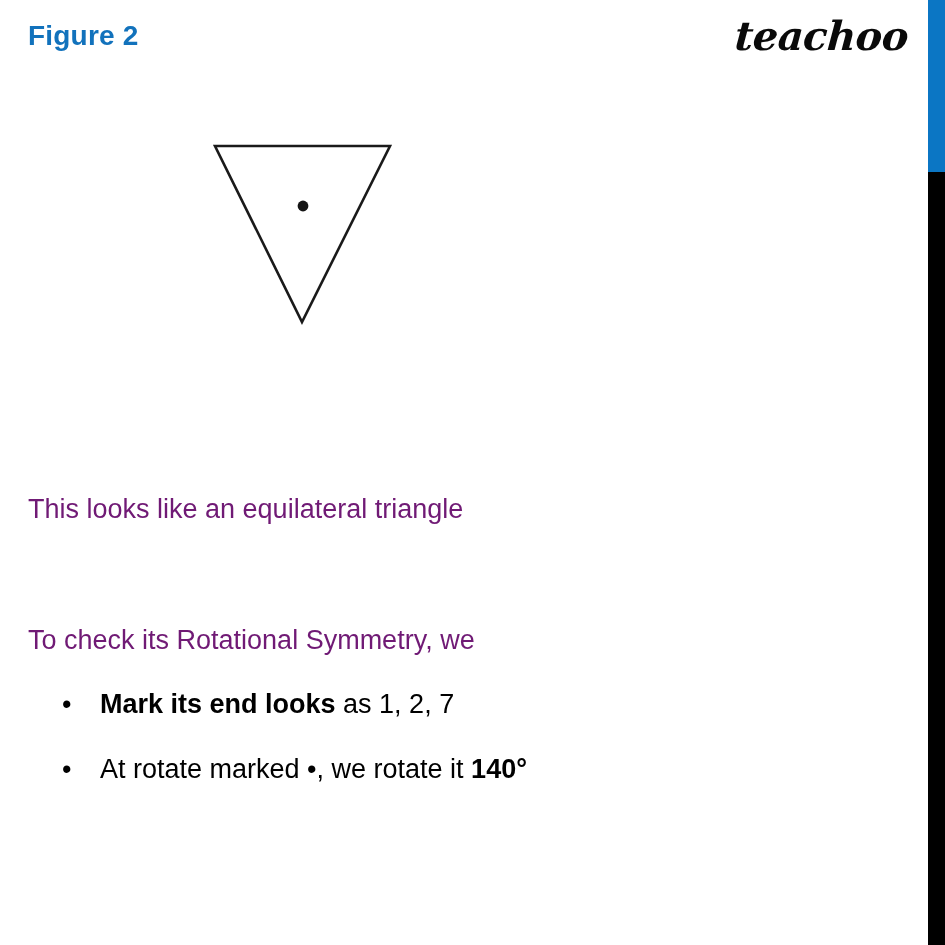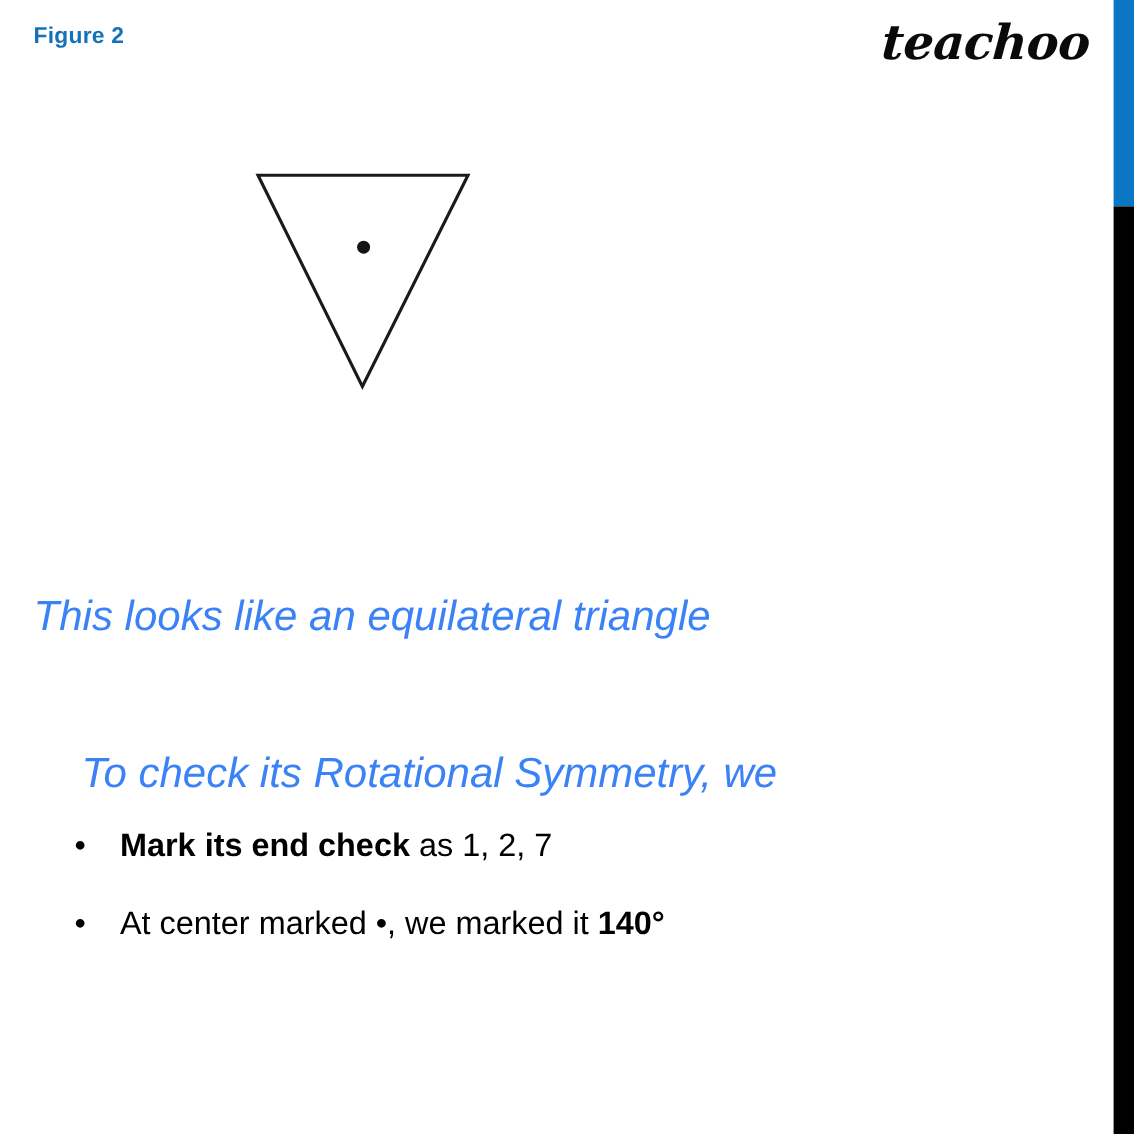--- a/index.html
+++ b/index.html
@@ -34,21 +34,21 @@
     width: 17px;
     height: 773px;
     background: #000000;
   }
 
   
   #figure-label {
     position: absolute;
     left: 28px;
     top: 20px;
-    font-size: 19px;
+    font-size: 28px;
     font-weight: bold;
     color: #1272BC;
     letter-spacing: 0.2px;
     white-space: nowrap;
   }
   #brand-logo {
     position: absolute;
     right: 37px;
     top: 12px;
     font-family: "DejaVu Serif", serif;
@@ -70,28 +70,27 @@
     height: 220px;
   }
   #figure-area svg {
     display: block;
   }
 
   
   .body-line {
     position: absolute;
     left: 28px;
-    font-size: 35px;
-    color: #3b82f6;
+    font-size: 27px;
+    color: #701a75;
     white-space: nowrap;
     line-height: 1.2;
-    font-style: italic;
   }
   #line-observation { top: 493px; }
-  #line-instruction { top: 624px; margin-left: 40px; }
+  #line-instruction { top: 624px; }
 
   .bullet-row {
     position: absolute;
     left: 62px;
     display: flex;
     align-items: baseline;
     font-size: 27px;
     color: #000000;
     white-space: nowrap;
     line-height: 1.2;
@@ -125,21 +124,21 @@
       <circle cx="113" cy="81" r="5.4" fill="#141414"></circle>
     </svg>
   </div>
 
   <div id="line-observation" class="body-line">This looks like an equilateral triangle</div>
 
   <div id="line-instruction" class="body-line">To check its Rotational Symmetry, we</div>
 
   <div id="bullet-1" class="bullet-row">
     <span class="bullet-marker">•</span>
-    <span class="bullet-text"><b>Mark its end check</b><span> as 1, 2, 7</span></span>
+    <span class="bullet-text"><b>Mark its end looks</b><span> as 1, 2, 7</span></span>
   </div>
 
   <div id="bullet-2" class="bullet-row">
     <span class="bullet-marker">•</span>
-    <span class="bullet-text"><span>At center marked •, we marked it </span><b>140°</b></span>
+    <span class="bullet-text"><span>At rotate marked •, we rotate it </span><b>140°</b></span>
   </div>
 
 </div>
 
 </body></html>

